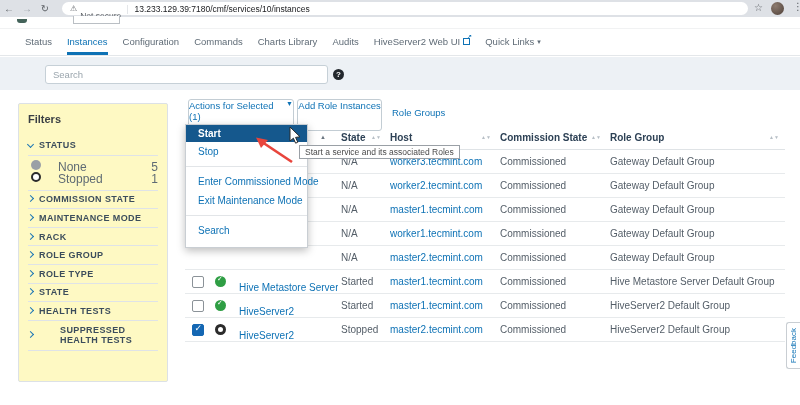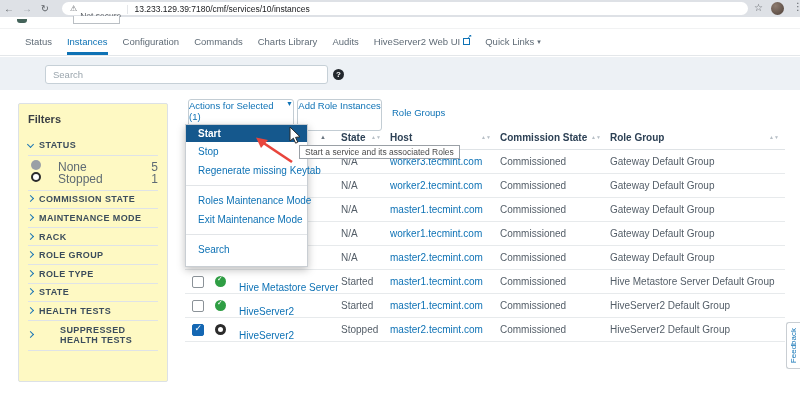--- a/index.html
+++ b/index.html
@@ -310,23 +310,22 @@
         <div class="td"><span class="blue-link">master2.tecmint.com</span></div>
         <div class="td">Commissioned</div>
         <div class="td">HiveServer2 Default Group</div>
       </div>
     </div>
 </div>
 
 <div class="menu" id="menu">
     <div class="mi hl">Start</div>
     <div class="mi">Stop</div>
-    <div class="mi">Regenerate missing Keytab</div>
     <div class="mdiv"></div>
-    <div class="mi">Roles Maintenance Mode</div>
+    <div class="mi">Enter Commissioned Mode</div>
     <div class="mi">Exit Maintenance Mode</div>
     <div class="mdiv"></div>
     <div class="mi">Search</div>
   </div>
 
 <div class="tooltip">Start a service and its associated Roles</div>
 
 <div class="feedback">
   <span>Feedback</span>
 </div>

